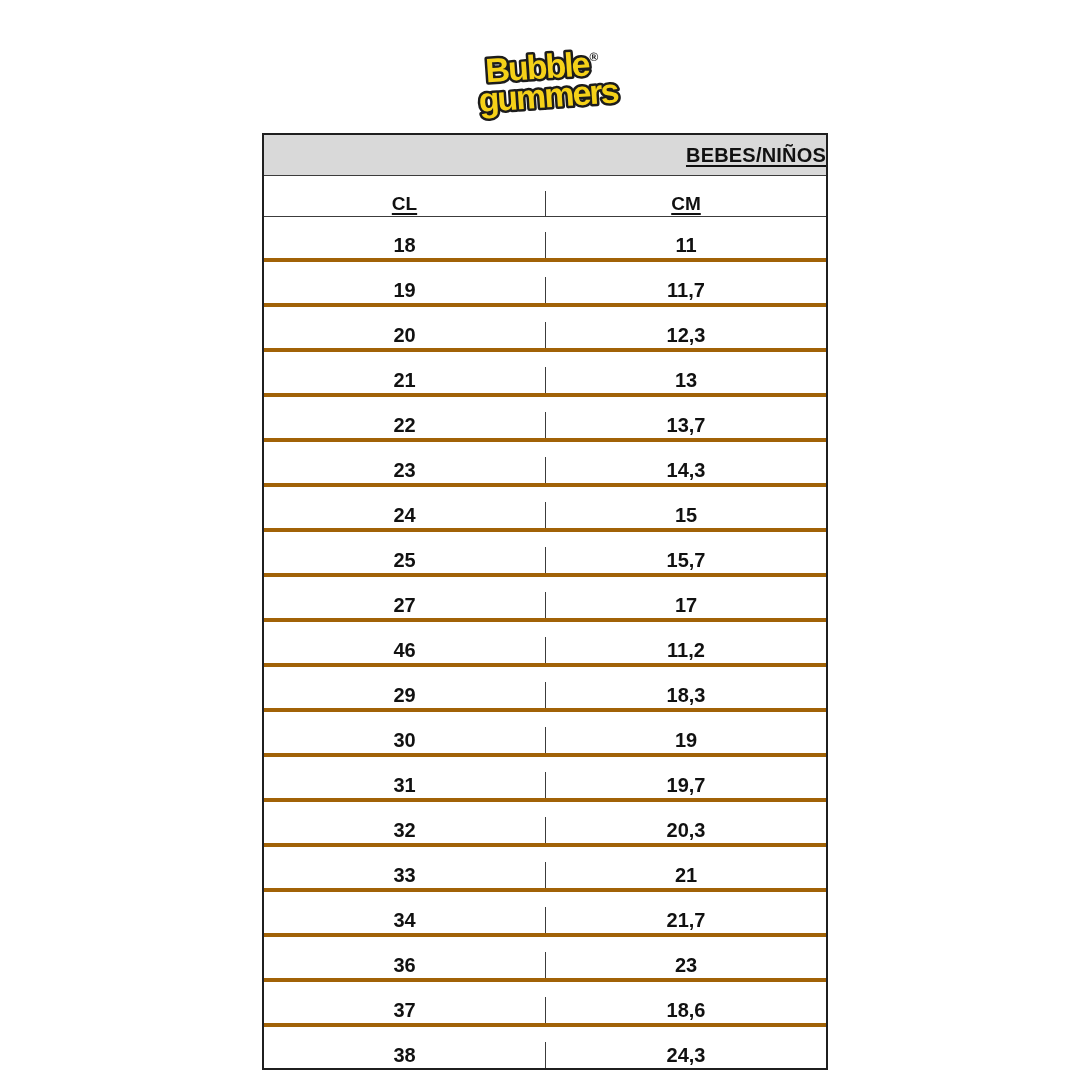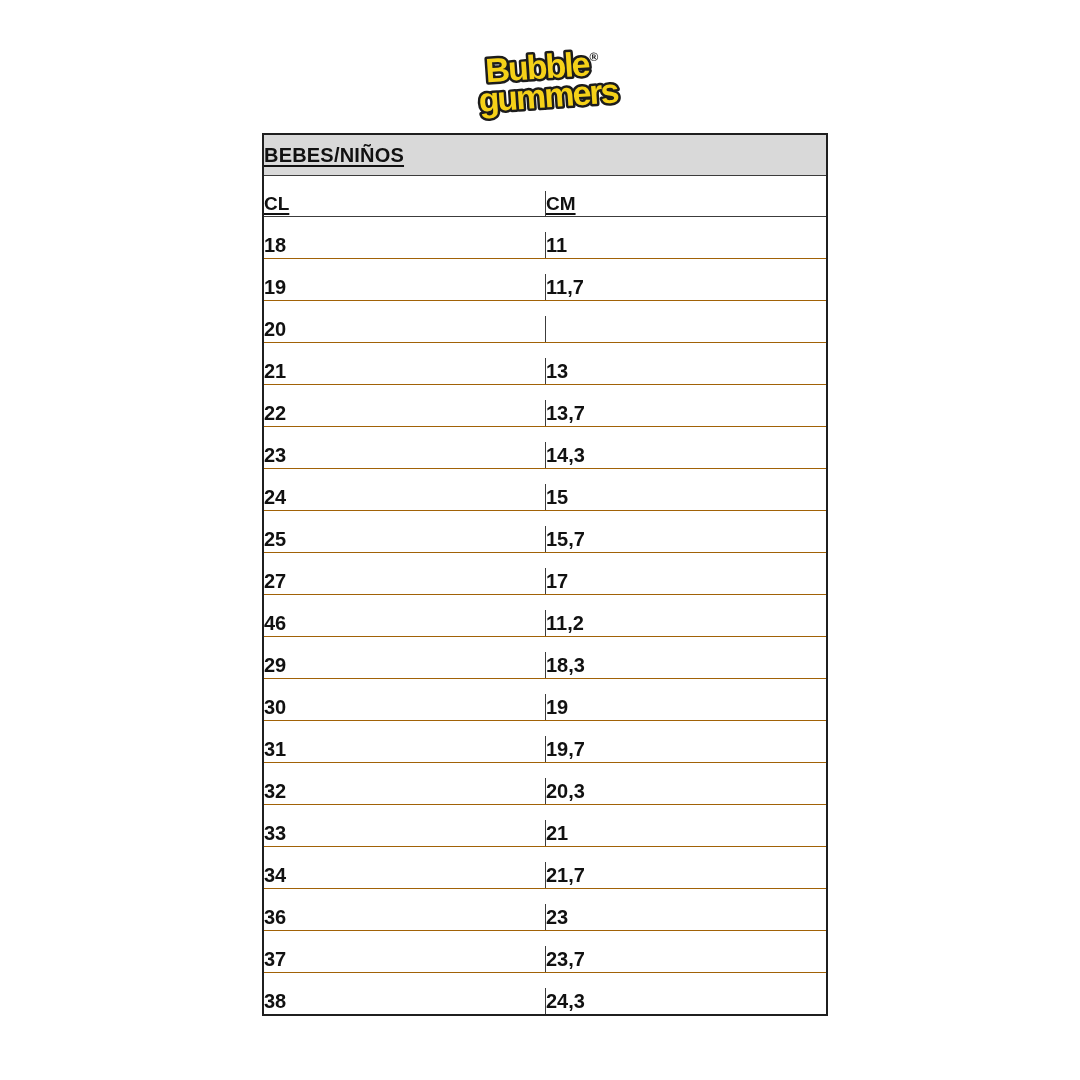--- a/index.html
+++ b/index.html
@@ -47,58 +47,58 @@
     box-sizing: border-box;
     border: 2px solid #1f1f1f;
     color: #111111;
   }
   .title-row {
     height: 40px;
     background: #d9d9d9;
     border-bottom: 1px solid #3c3c3c;
     display: flex;
     align-items: center;
-    justify-content: flex-start;
+    justify-content: flex-end;
   }
   .title-text {
     font-weight: bold;
     font-size: 20px;
     letter-spacing: 0.2px;
     text-decoration: underline;
     text-decoration-thickness: 2px;
     text-underline-offset: 3px;
   }
   .head-row {
     height: 40px;
     display: flex;
     border-bottom: 1px solid #3c3c3c;
   }
   .cell {
     display: flex;
     align-items: center;
-    justify-content: flex-start;
+    justify-content: center;
     box-sizing: border-box;
     margin-top: 15px;
   }
   .col-cl {
     width: 282px;
     border-right: 1px solid #3c3c3c;
   }
   .col-cm { flex: 1; }
   .head-text {
     font-weight: bold;
     font-size: 19px;
     text-decoration: underline;
     text-decoration-thickness: 2px;
     text-underline-offset: 3px;
   }
   .data-row {
     height: 41px;
     display: flex;
-    border-bottom: 1px solid #a16207;
+    border-bottom: 4px solid #a16207;
     font-weight: bold;
     font-size: 20px;
   }
   .data-row:last-of-type { border-bottom: none; }
 </style>
 </head>
 <body>
 
 <div class="page">
 
@@ -128,20 +128,21 @@
     <div class="data-row">
         <div class="cell col-cl">18</div>
         <div class="cell col-cm">11</div>
       </div>
       <div class="data-row">
         <div class="cell col-cl">19</div>
         <div class="cell col-cm">11,7</div>
       </div>
       <div class="data-row">
         <div class="cell col-cl">20</div>
+        <div class="cell col-cm">12,3</div>
       </div>
       <div class="data-row">
         <div class="cell col-cl">21</div>
         <div class="cell col-cm">13</div>
       </div>
       <div class="data-row">
         <div class="cell col-cl">22</div>
         <div class="cell col-cm">13,7</div>
       </div>
       <div class="data-row">
@@ -187,21 +188,21 @@
       <div class="data-row">
         <div class="cell col-cl">34</div>
         <div class="cell col-cm">21,7</div>
       </div>
       <div class="data-row">
         <div class="cell col-cl">36</div>
         <div class="cell col-cm">23</div>
       </div>
       <div class="data-row">
         <div class="cell col-cl">37</div>
-        <div class="cell col-cm">23,7</div>
+        <div class="cell col-cm">18,6</div>
       </div>
       <div class="data-row">
         <div class="cell col-cl">38</div>
         <div class="cell col-cm">24,3</div>
       </div>
 
   </div>
 
 </div>
 

